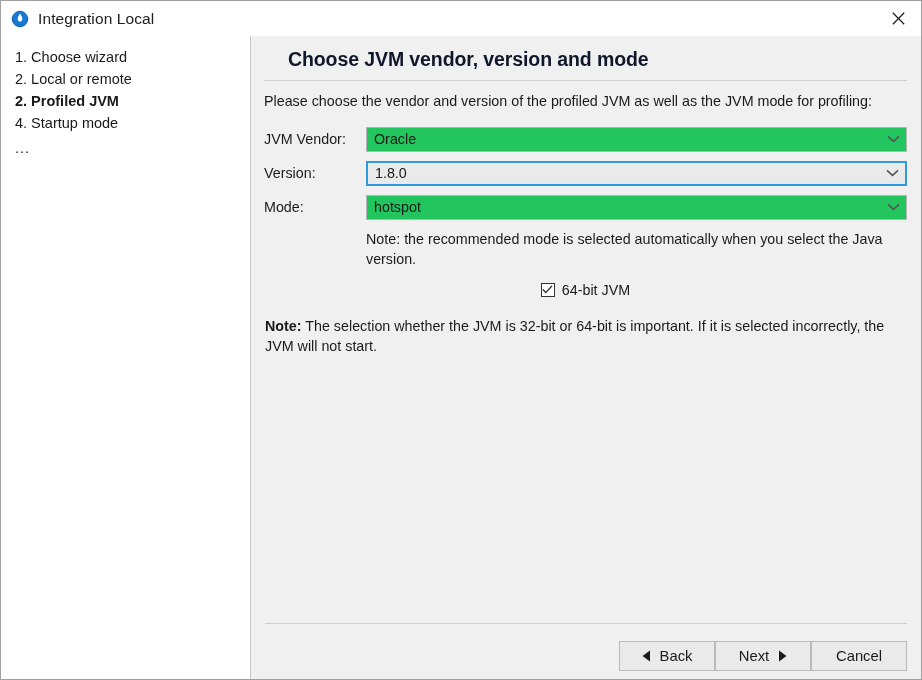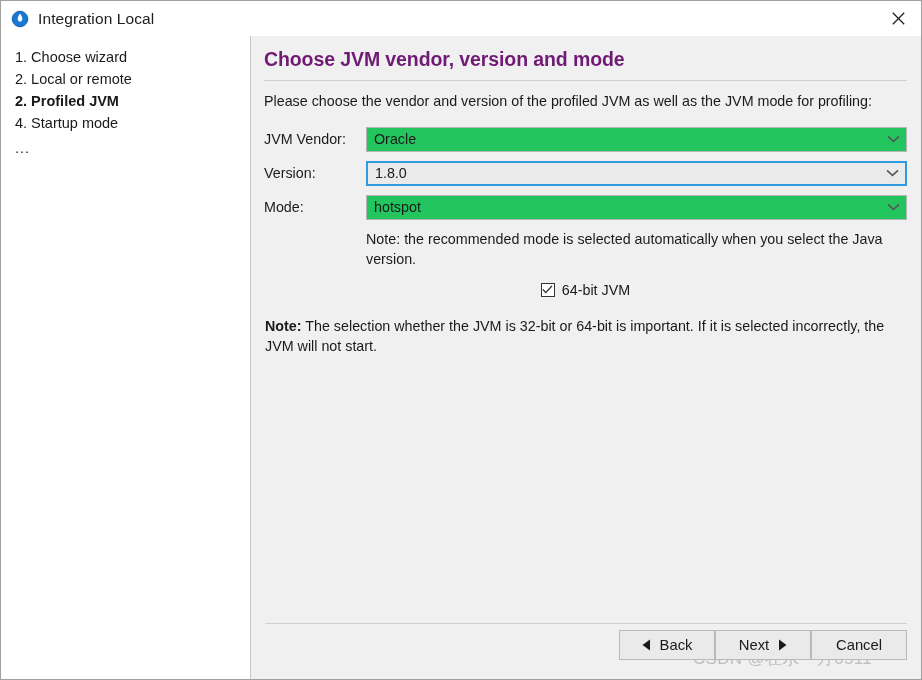--- a/index.html
+++ b/index.html
@@ -99,23 +99,24 @@
   #content-inner {
     flex: 1;
     padding: 12px 14px 0 13px;
     box-sizing: border-box;
     min-height: 0;
   }
 
   #page-title {
     font-size: 19.5px;
     font-weight: bold;
-    color: #701a75;
+    color: #0f172a;
     padding: 0 0 9px 0;
     letter-spacing: -0.1px;
+    margin-left: 24px;
   }
   #title-rule {
     height: 1px;
     background: #cfcfcf;
     margin-bottom: 10px;
   }
   #intro {
     font-size: 14.3px;
     color: #1a1a1a;
     line-height: 20.5px;
@@ -226,21 +227,21 @@
     position: absolute;
     left: 14px;
     right: 14px;
     top: 0;
     height: 1px;
     background: #cfcfcf;
   }
   #footer-buttons {
     position: absolute;
     right: 14px;
-    top: 7px;
+    top: 18px;
     display: flex;
     align-items: center;
   }
   .btn {
     height: 30px;
     min-width: 96px;
     box-sizing: border-box;
     background: #eaeaea;
     border: 1px solid #b9b9b9;
     display: flex;

